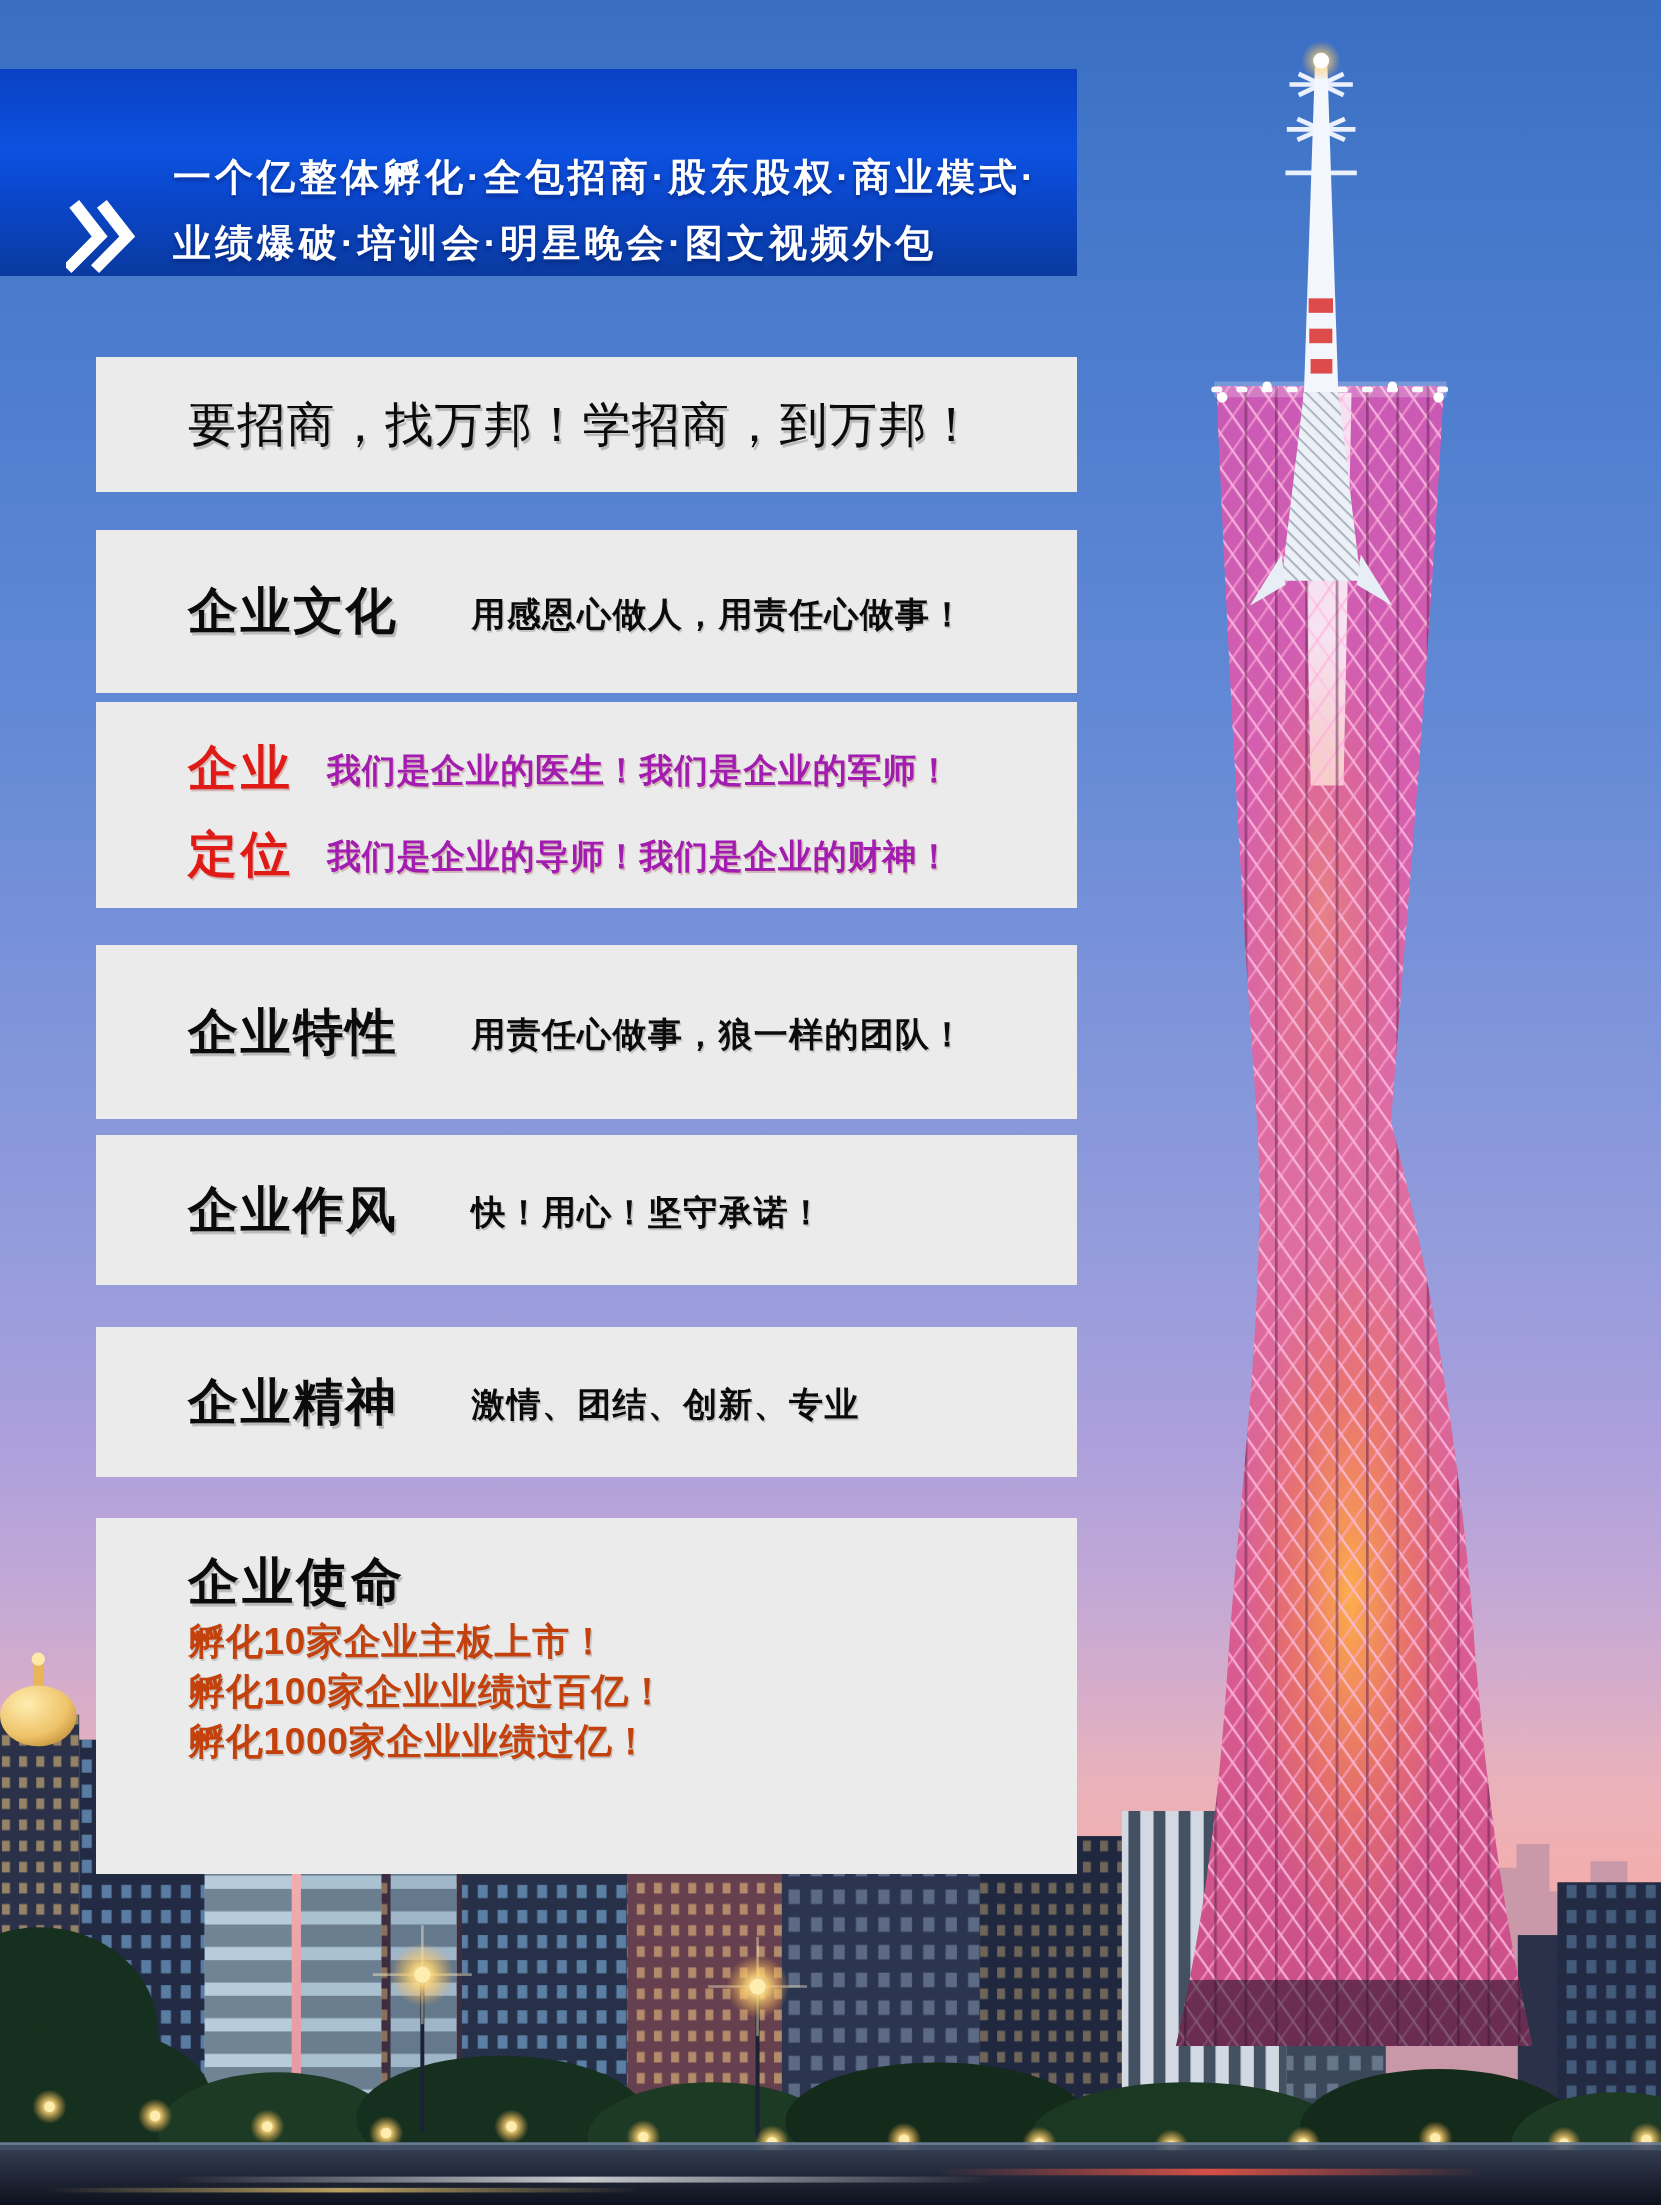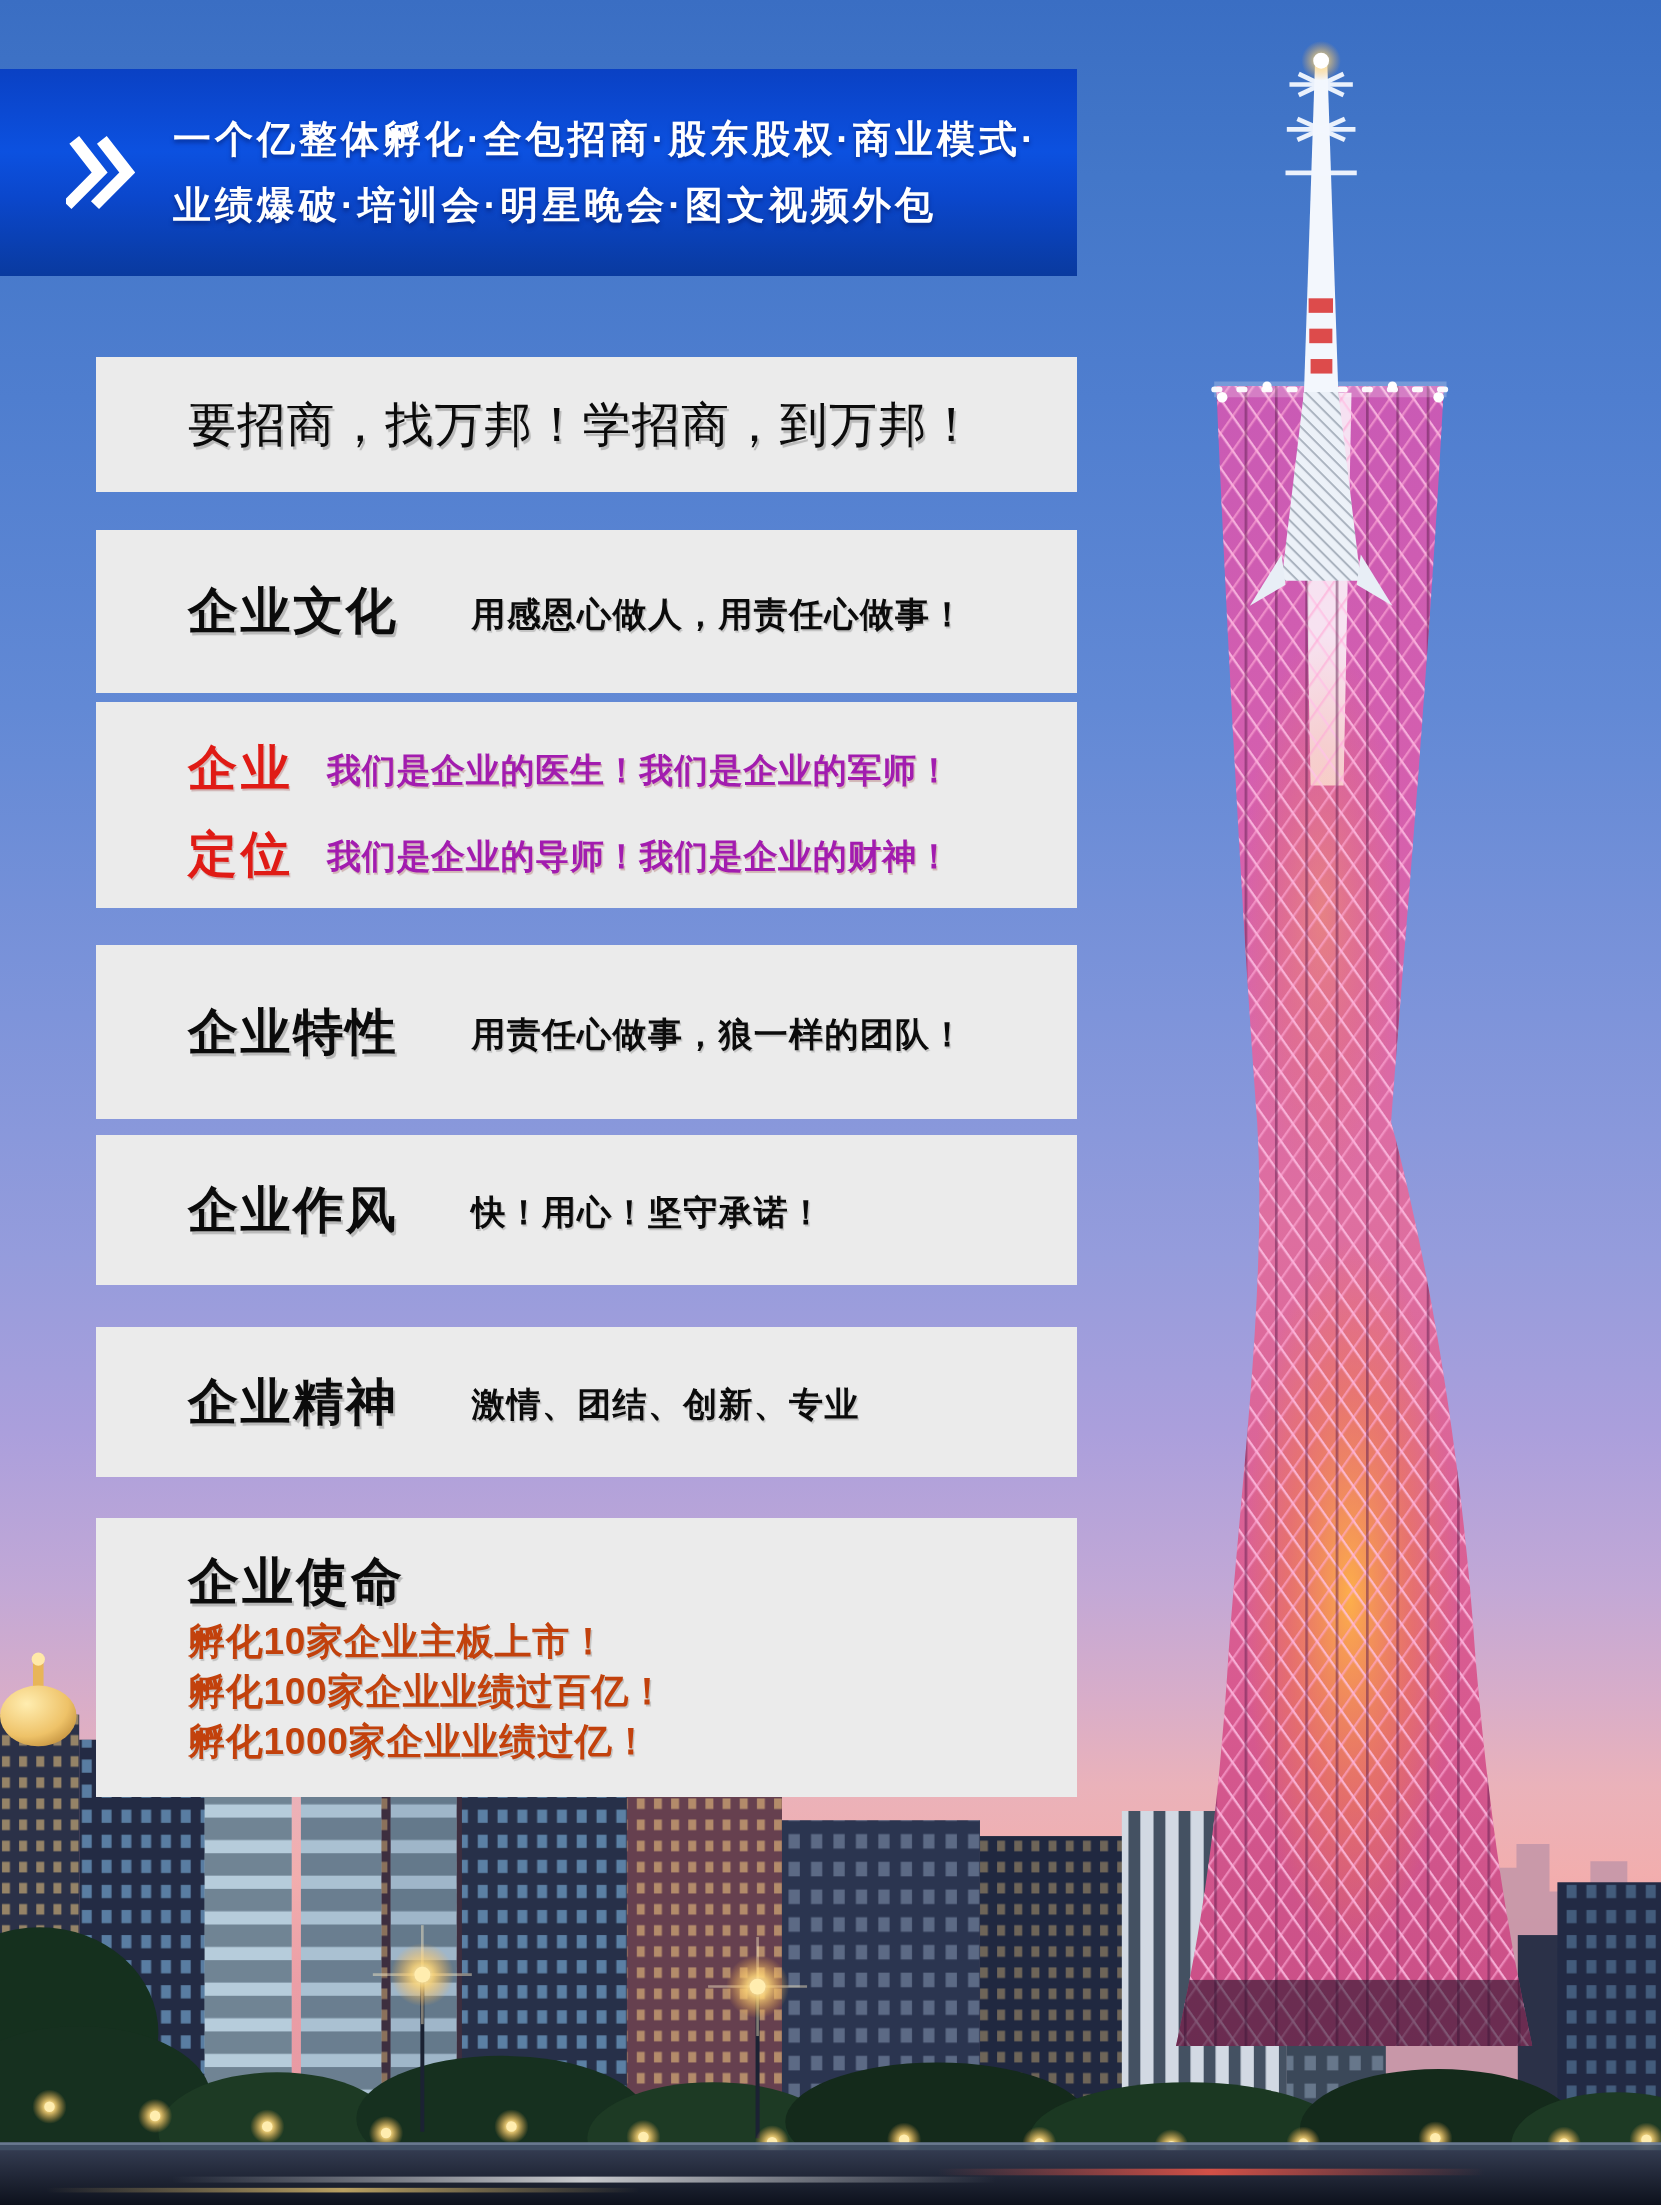--- a/index.html
+++ b/index.html
@@ -6,39 +6,39 @@
   .canvas{position:relative;width:1661px;height:2205px;overflow:hidden;
           font-family:"Liberation Sans","DejaVu Sans",sans-serif;}
   .sky{position:absolute;inset:0;
     background:linear-gradient(180deg,
       #3a6ec3 0%,#4377c9 8%,#4f7ecf 18%,#6289d5 32%,#7e94da 46%,
       #959cdc 57%,#ab9fdc 65%,#c2a8d6 72%,#d8adc9 77%,#eab2ba 81%,
       #f2aeae 85%,#eb9ea6 90%,#e495a0 100%);}
   .scene{position:absolute;left:0;top:0;width:1661px;height:2205px;}
   .banner{position:absolute;left:0;top:69px;width:1077px;height:207px;
     background:linear-gradient(180deg,#0a41c4 0%,#0c51e0 40%,#0b47cc 62%,#093a9f 100%);
-    display:flex;align-items:center;padding-left:66px;box-sizing:border-box;gap:38px;}
+    display:flex;align-items:flex-end;padding-left:66px;box-sizing:border-box;gap:38px;}
   .banner-text{color:#fff;font-weight:bold;font-size:38px;letter-spacing:4px;
     line-height:1.72;text-shadow:0 2.6px 4px rgba(0,20,90,.5);white-space:nowrap;}
   .chev{flex:0 0 auto;}
   .box{position:absolute;left:96px;width:981px;background:#ebebeb;
     display:flex;align-items:center;padding-left:92px;box-sizing:border-box;}
   .t-big{font-weight:normal;color:#0b0b0b;font-size:48px;letter-spacing:1.3px;
     text-shadow:2px 2.6px 0.7px rgba(110,110,110,.4);white-space:nowrap;}
   .title{font-weight:bold;color:#0b0b0b;font-size:50px;letter-spacing:2.6px;
     text-shadow:2px 2.6px 0.7px rgba(110,110,110,.4);white-space:nowrap;}
   .sub{font-weight:bold;color:#0b0b0b;font-size:34px;letter-spacing:1.3px;
     margin-left:73px;text-shadow:1.3px 2px 0.7px rgba(120,120,120,.35);white-space:nowrap;padding-top:6.6px;}
   #box-slogan{top:357px;height:135px;}
   #box-culture{top:530px;height:163px;}
   #box-positioning{top:702px;height:206px;display:block;padding-top:30px;}
   #box-traits{top:945px;height:174px;}
   #box-style{top:1135px;height:150px;}
   #box-spirit{top:1327px;height:150px;}
-  #box-mission{top:1518px;height:279px;display:block;padding-top:30px;}
+  #box-mission{top:1518px;height:356px;display:block;padding-top:30px;}
   .pos-row{display:flex;align-items:center;height:73px;margin-bottom:13.2px;}
   .pos-title{font-weight:bold;color:#e01b15;font-size:49px;letter-spacing:4px;width:139px;
     text-shadow:1.3px 2px 0.7px rgba(150,60,60,.3);white-space:nowrap;}
   .pos-sub{font-weight:bold;color:#a21caf;font-size:34px;letter-spacing:0.7px;
     text-shadow:1.3px 2px 0.7px rgba(150,60,60,.3);white-space:nowrap;padding-top:4px;}
   .mission-title{font-weight:bold;color:#0b0b0b;font-size:51px;letter-spacing:3.3px;
     text-shadow:2px 2.6px 0.7px rgba(110,110,110,.4);}
   .mission-line{font-weight:bold;color:#c2410c;font-size:37px;letter-spacing:0.7px;
     text-shadow:1.3px 2px 0.7px rgba(120,120,120,.35);}
   .mission-line:first-of-type{margin-top:34px;}

